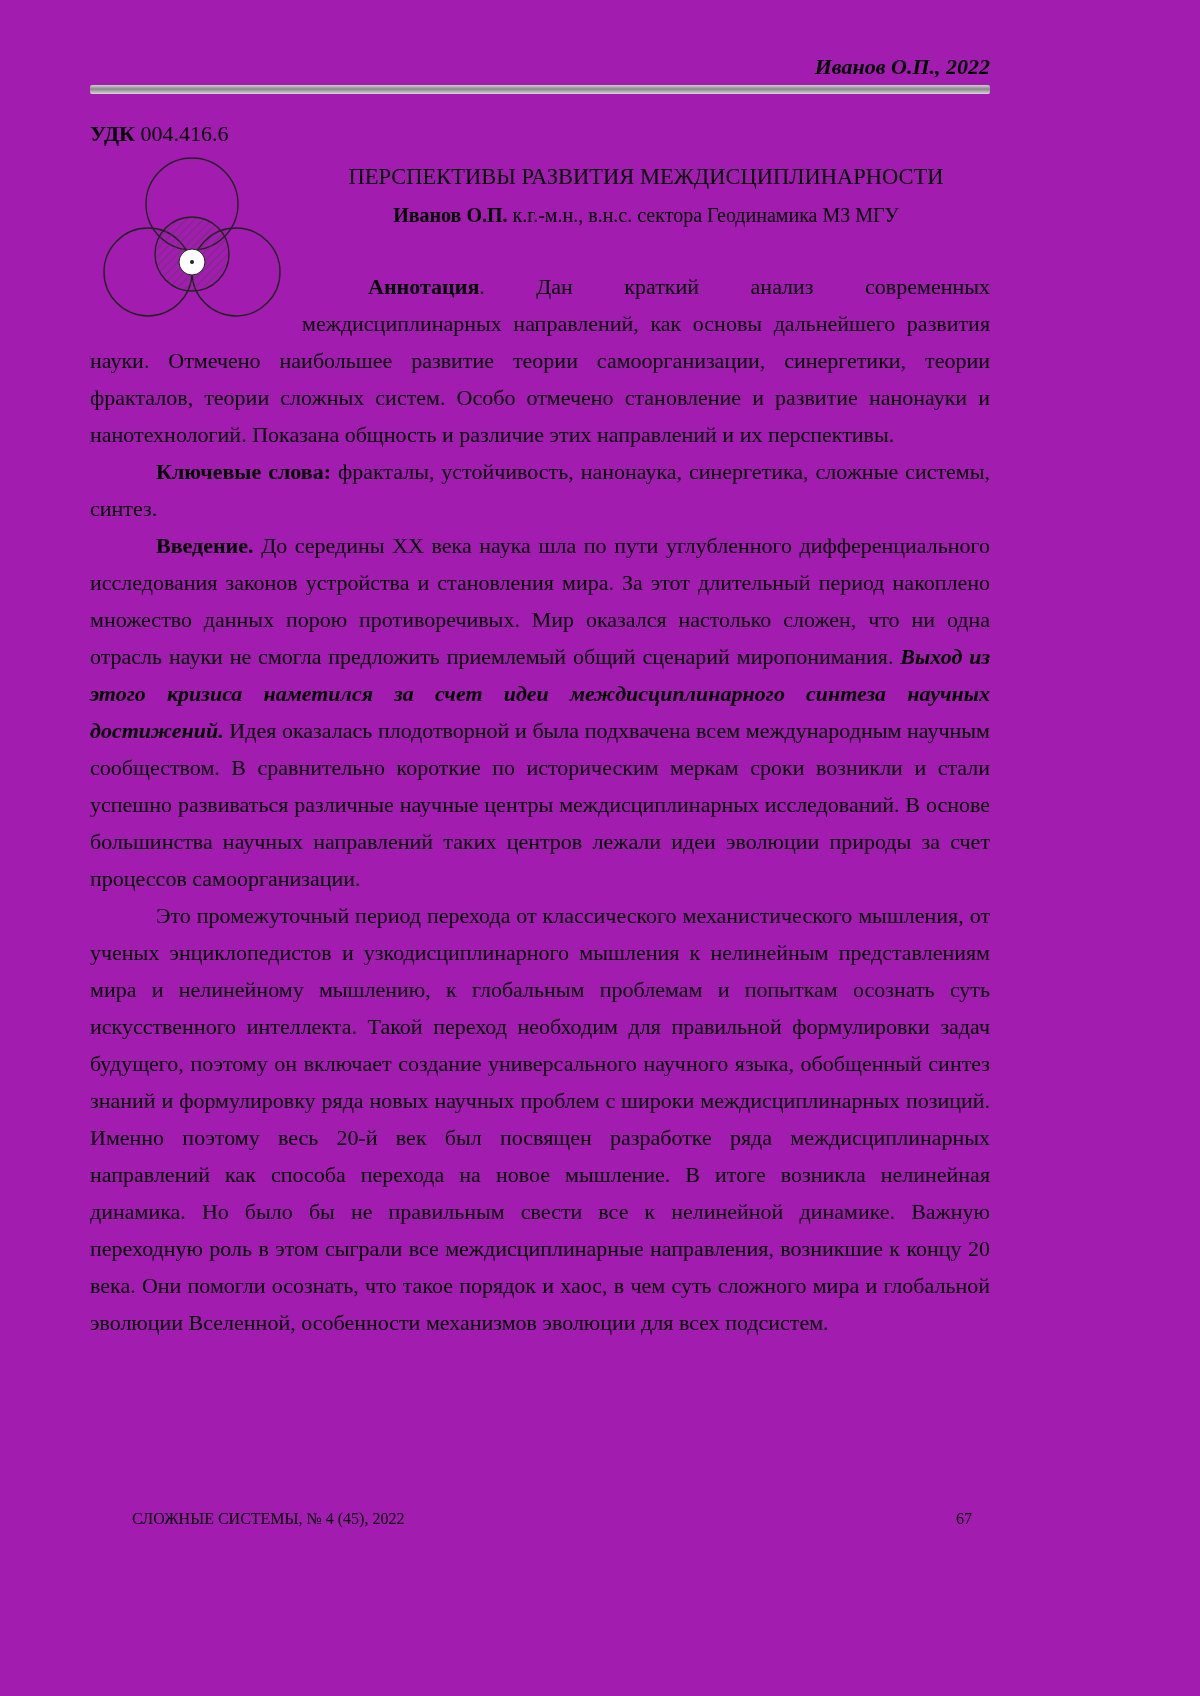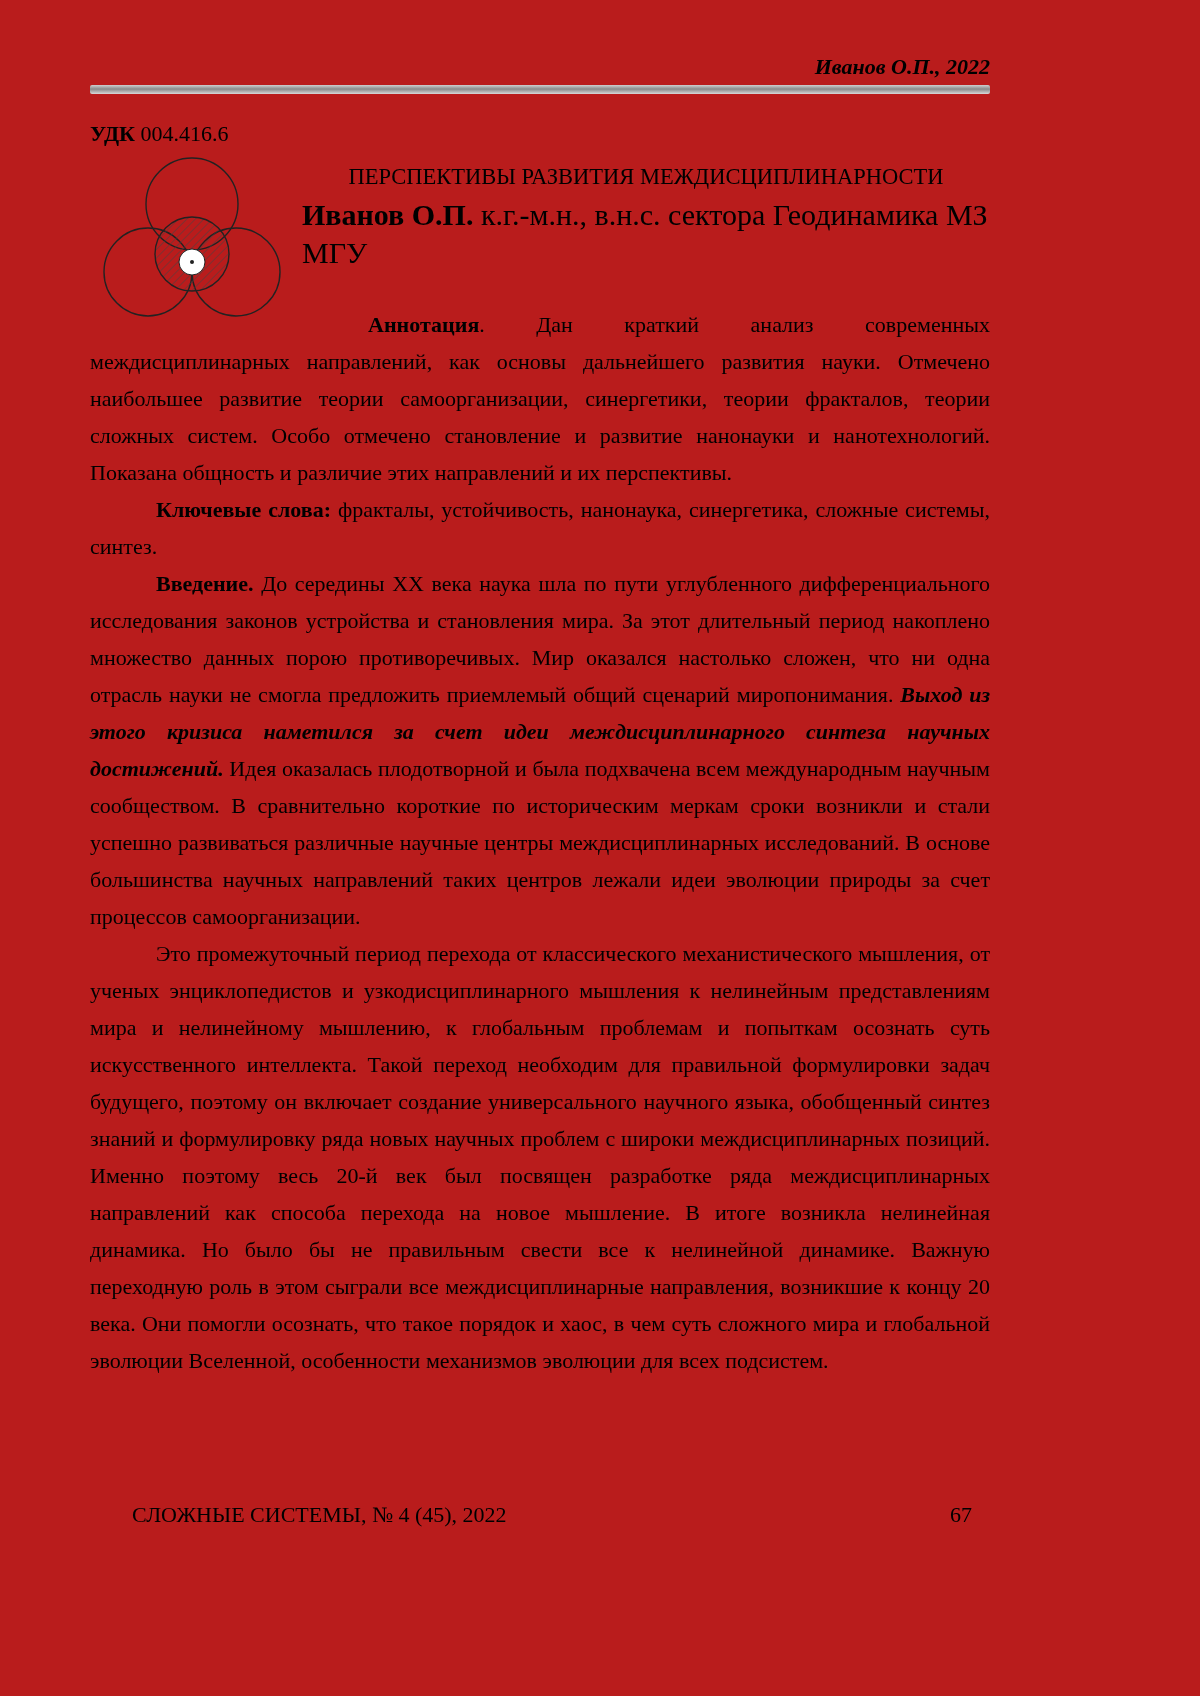--- a/index.html
+++ b/index.html
@@ -3,21 +3,21 @@
 <meta charset="utf-8">
 <style>
   * { margin:0; padding:0; box-sizing:border-box; }
   html,body { background:#ffffff; }
   body {
     width:1200px; height:1696px;
     font-family:"Liberation Serif", serif;
     color:#000;
     position:relative;
   }
-  .page { position:relative; width:1200px; height:1696px; overflow:hidden; background:#b91c1c; }
+  .page { position:relative; width:1200px; height:1696px; overflow:hidden; background:#a21caf; }
   .content { margin:0 210px 0 90px; } 
 
   .header-author {
     padding-top:52px;
     text-align:right;
     font-weight:bold;
     font-style:italic;
     font-size:22px;
     line-height:30px;
   }
@@ -55,43 +55,43 @@
 
   .title {
     font-size:22.5px;
     font-weight:normal;
     text-align:center;
     margin-top:8px;
     line-height:38px;
   }
 
   .author-line {
-    text-align:left;
-    font-size:30px;
+    text-align:center;
+    font-size:20px;
     line-height:38px;
   }
 
   p.body {
     font-size:22px;
     line-height:37px;
     text-align:justify;
     text-indent:66px;
   }
   p.abstract { margin-top:34px; }
   .emph { font-weight:bold; font-style:italic; }
 
   .footer {
     position:absolute;
     left:90px;
     right:210px;
     bottom:168px;
     display:flex;
     justify-content:space-between;
     align-items:baseline;
-    font-size:22px;
+    font-size:16px;
   }
   .footer-left { padding-left:42px; }
   .footer-page { padding-right:18px;text-align:center; }
 </style>
 </head>
 <body>
 
 <div class="page">
   <div class="content">
 

